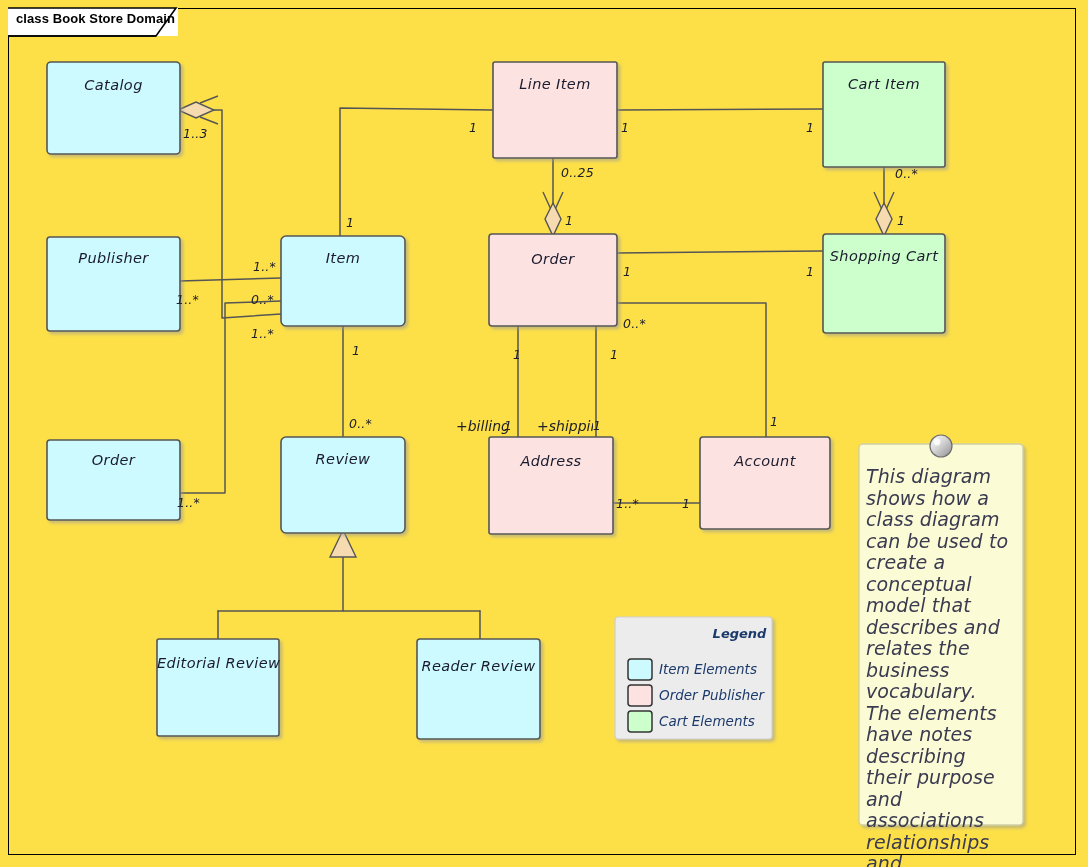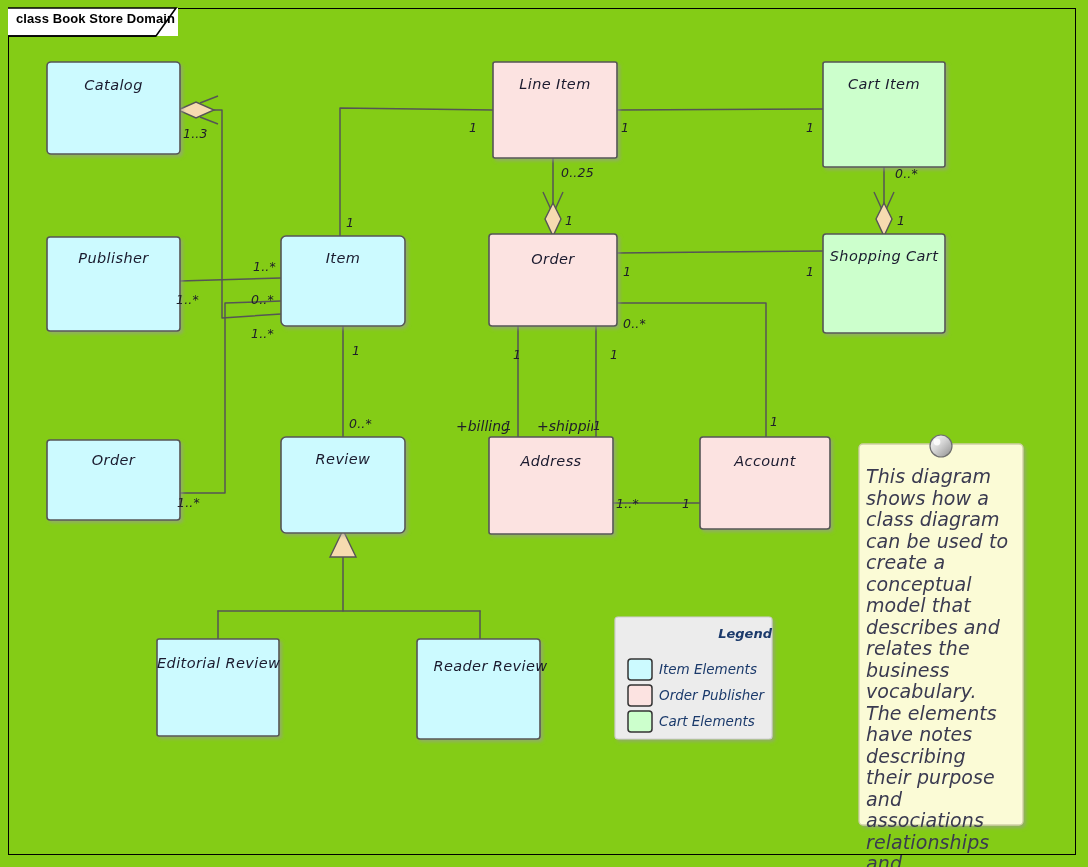--- a/index.html
+++ b/index.html
@@ -3,21 +3,21 @@
 <meta charset="utf-8">
 <title>class Book Store Domain</title>
 <style>
   html,body{margin:0;padding:0;background:#ffffff;}
   body{
     font-family:"DejaVu Sans", sans-serif;
     width:1088px;height:867px;overflow:hidden;position:relative;
   }
   #canvas{
     position:absolute;left:0;top:0;width:1088px;height:867px;
-    background:#84cc16;
+    background:#fde047;
   }
   
   .frame{
     position:absolute;left:8px;top:8px;width:1068px;height:847px;
     border:1.6px solid #000000;
     box-sizing:border-box;
     background:transparent;
   }
   .frame-tab{
     position:absolute;left:8px;top:8px;
@@ -208,21 +208,21 @@
   <div class="cls-label" style="left:823px; top:76px;  width:122px;">Cart Item</div>
   <div class="cls-label" style="left:47px;  top:250px; width:133px;">Publisher</div>
   <div class="cls-label" style="left:281px; top:250px; width:124px;">Item</div>
   <div class="cls-label" style="left:489px; top:251px; width:128px;">Order</div>
   <div class="cls-label" style="left:823px; top:248px; width:122px;">Shopping Cart</div>
   <div class="cls-label" style="left:47px;  top:452px; width:133px;">Order</div>
   <div class="cls-label" style="left:281px; top:451px; width:124px;">Review</div>
   <div class="cls-label" style="left:489px; top:453px; width:124px;">Address</div>
   <div class="cls-label" style="left:700px; top:453px; width:130px;">Account</div>
   <div class="cls-label" style="left:157px; top:655px; width:122px;">Editorial Review</div>
-  <div class="cls-label" style="left:417px; top:658px; width:123px;padding-left:12px;">Reader Review</div>
+  <div class="cls-label" style="left:417px; top:658px; width:123px;">Reader Review</div>
 
   <div class="mult" style="left:183px; top:126px;">1..3</div>
   <div class="mult" style="left:469px; top:120px;">1</div>
   <div class="mult" style="left:621px; top:120px;">1</div>
   <div class="mult" style="left:806px; top:120px;">1</div>
   <div class="mult" style="left:561px; top:165px;">0..25</div>
   <div class="mult" style="left:565px; top:213px;">1</div>
   <div class="mult" style="left:895px; top:166px;">0..*</div>
   <div class="mult" style="left:897px; top:213px;">1</div>
   <div class="mult" style="left:346px; top:215px;">1</div>
@@ -240,20 +240,20 @@
   <div class="mult" style="left:610px; top:347px;">1</div>
   <div class="mult" style="left:770px; top:414px;">1</div>
   <div class="mult" style="left:616px; top:496px;">1..*</div>
   <div class="mult" style="left:682px; top:496px;">1</div>
 
   <div class="role" style="left:456px; top:418px; width:52px;">+billing</div>
   <div class="mult" style="left:504px; top:418px;">1</div>
   <div class="role" style="left:537px; top:418px; width:56px;">+shipping</div>
   <div class="mult" style="left:593px; top:418px;">1</div>
 
-  <div class="legend-title" style="left:615px; top:626px; width:157px; text-align:right;">Legend</div>
+  <div class="legend-title" style="left:615px; top:626px; width:157px; text-align:center;padding-left:46px;">Legend</div>
   <div class="legend-text" style="left:659px; top:661px;">Item Elements</div>
   <div class="legend-text" style="left:659px; top:687px;">Order Publisher</div>
   <div class="legend-text" style="left:659px; top:713px;">Cart Elements</div>
 
   <div class="note-text">This diagram shows how a class diagram can be used to create a conceptual model that describes and relates the business vocabulary. The elements have notes describing their purpose and associations relationships and multiplicities describe how they relate to other business terms.</div>
 
 </div>
 
 </body></html>

